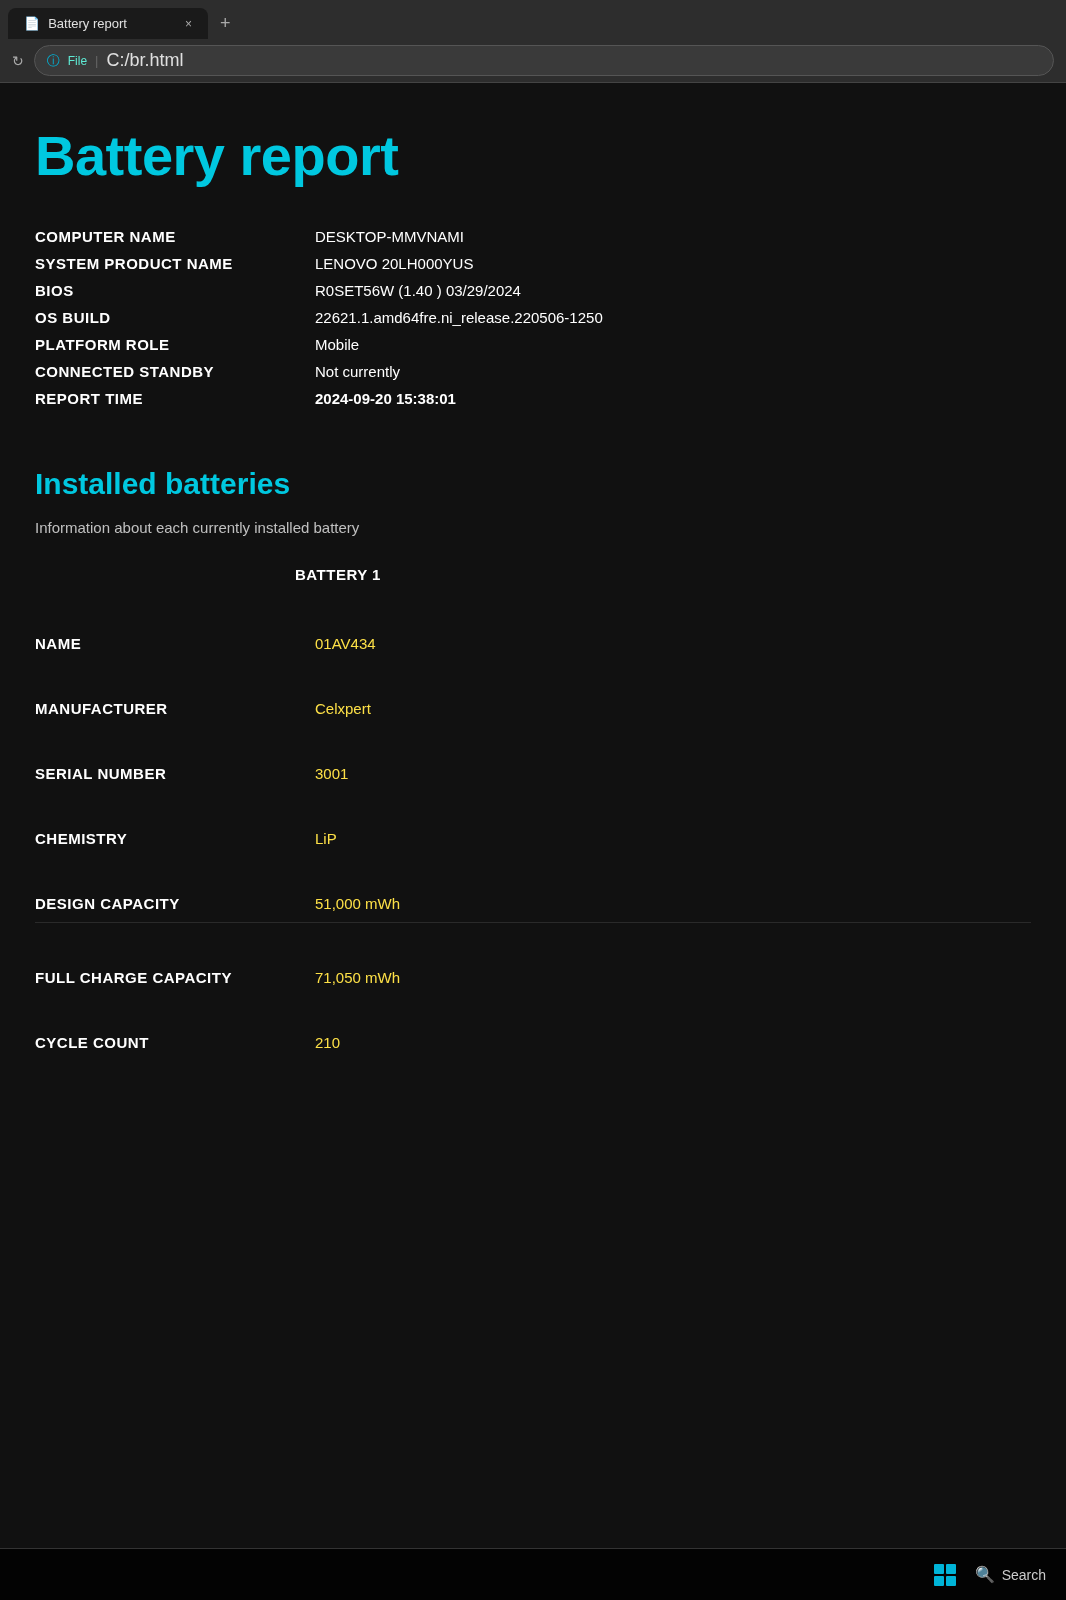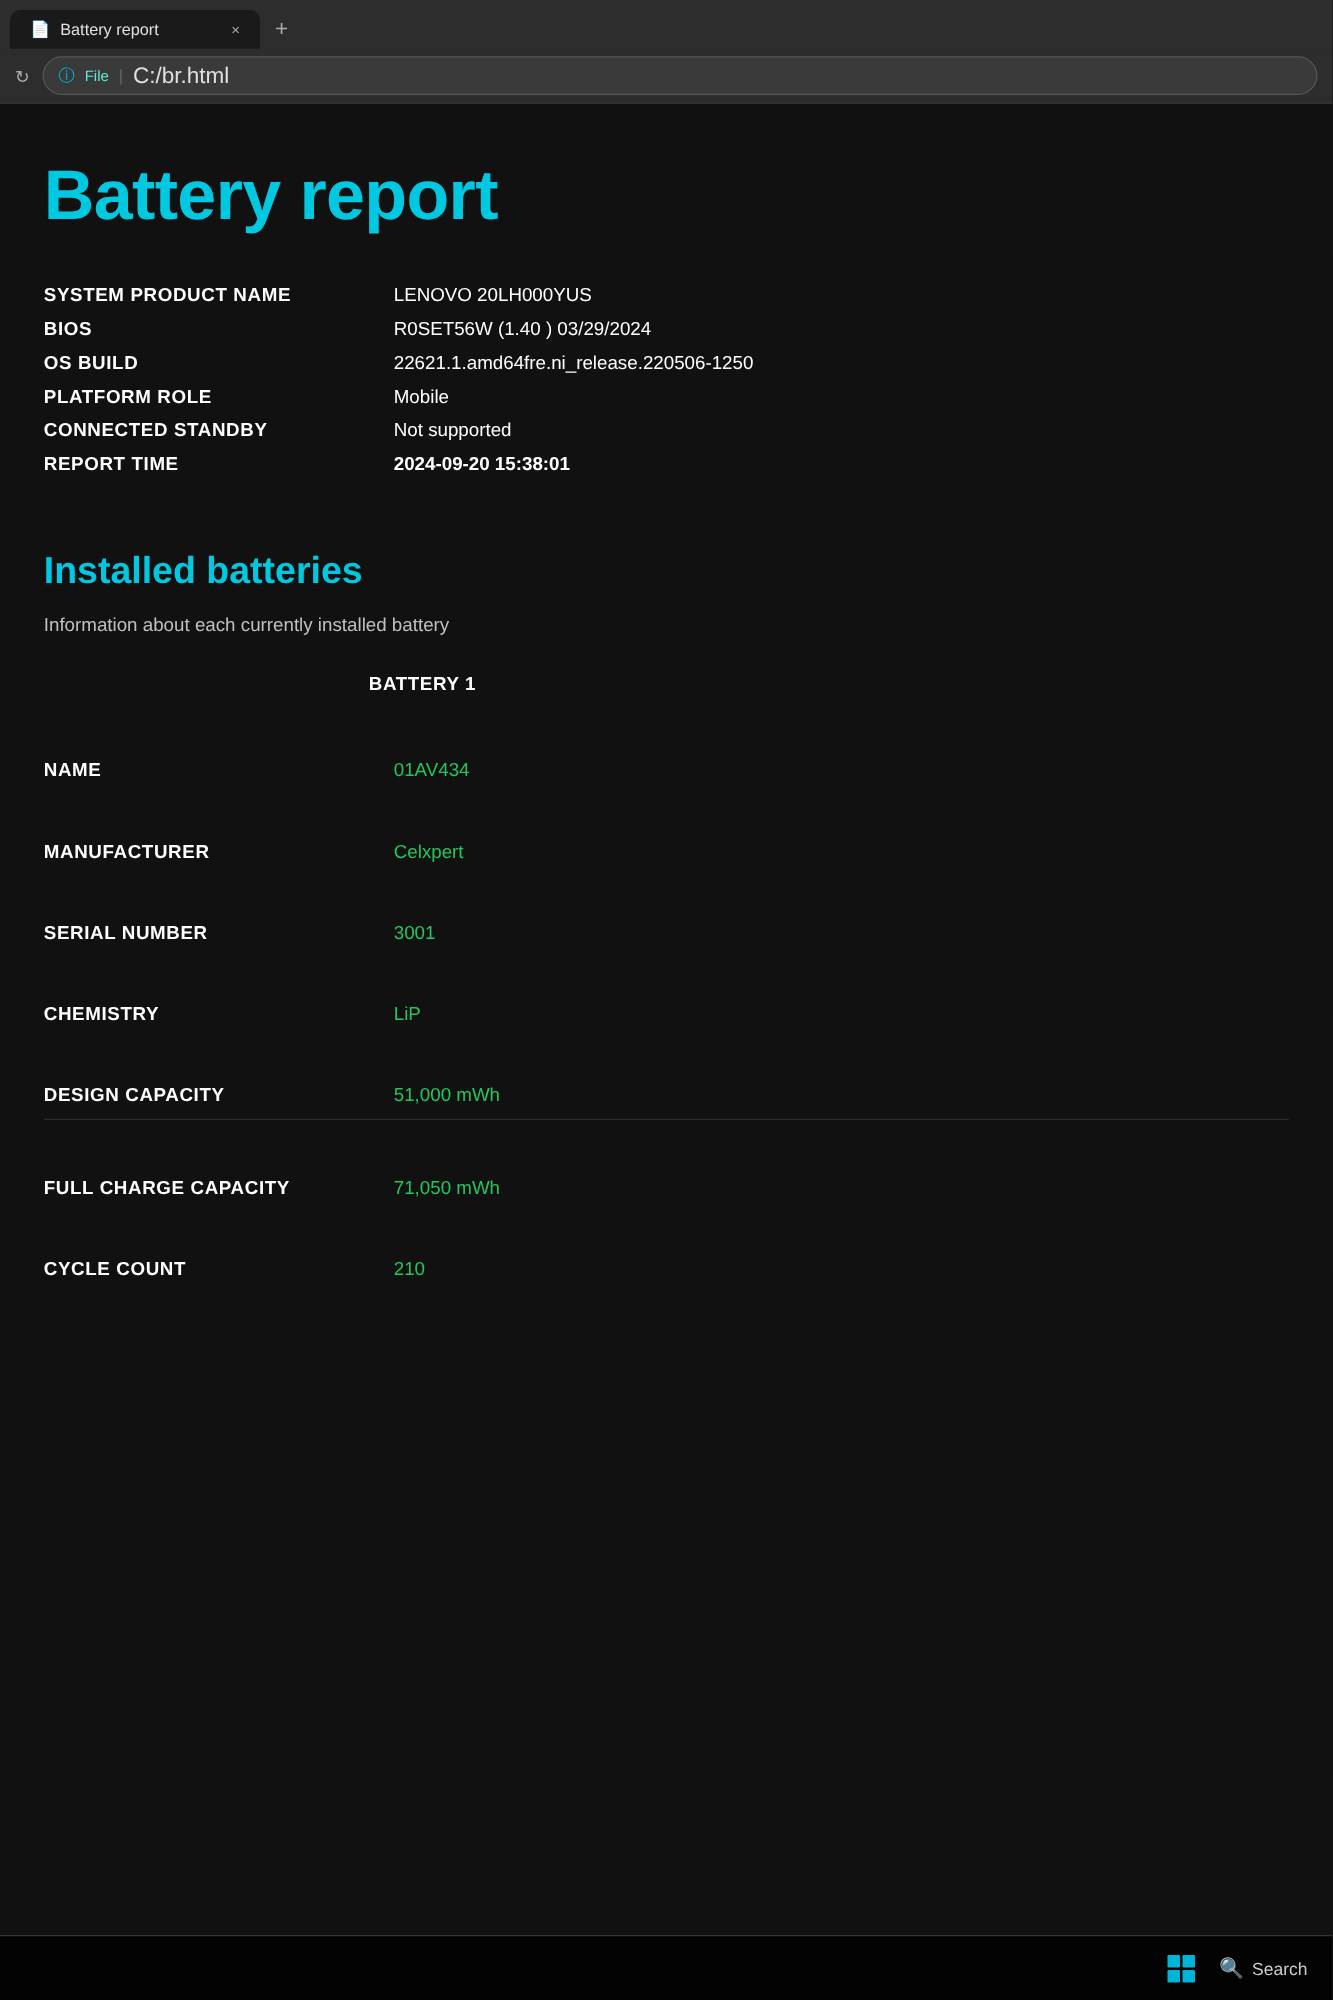--- a/index.html
+++ b/index.html
@@ -194,21 +194,21 @@
       color: #ffffff;
       font-size: 15px;
       font-weight: 700;
       letter-spacing: 0.5px;
       min-width: 260px;
       text-transform: uppercase;
       margin-top: 38px;
     }
 
     .battery-row-value {
-      color: #22c55e;
+      color: #fde047;
       font-size: 15px;
       font-weight: 400;
     }
 
     
     .taskbar {
       background: rgba(0,0,0,0.85);
       border-top: 1px solid #333;
       padding: 10px 20px;
       display: flex;
@@ -272,38 +272,42 @@
     </div>
   </div>
 </div>
 
 <div class="main-content">
 
   <h1 class="page-title">Battery report</h1>
 
   <div class="info-table">
     <div class="info-row">
+      <span class="info-label">COMPUTER NAME</span>
+      <span class="info-value">DESKTOP-MMVNAMI</span>
+    </div>
+    <div class="info-row">
       <span class="info-label">SYSTEM PRODUCT NAME</span>
       <span class="info-value">LENOVO 20LH000YUS</span>
     </div>
     <div class="info-row">
       <span class="info-label">BIOS</span>
       <span class="info-value">R0SET56W (1.40 ) 03/29/2024</span>
     </div>
     <div class="info-row">
       <span class="info-label">OS BUILD</span>
       <span class="info-value">22621.1.amd64fre.ni_release.220506-1250</span>
     </div>
     <div class="info-row">
       <span class="info-label">PLATFORM ROLE</span>
       <span class="info-value">Mobile</span>
     </div>
     <div class="info-row">
       <span class="info-label">CONNECTED STANDBY</span>
-      <span class="info-value">Not supported</span>
+      <span class="info-value">Not currently</span>
     </div>
     <div class="info-row">
       <span class="info-label">REPORT TIME</span>
       <span class="info-value" style="font-weight:700;">2024-09-20  15:38:01</span>
     </div>
   </div>
 
   <div class="battery-section">
     <h2 class="section-title">Installed batteries</h2>
     <p class="section-subtitle">Information about each currently installed battery</p>

